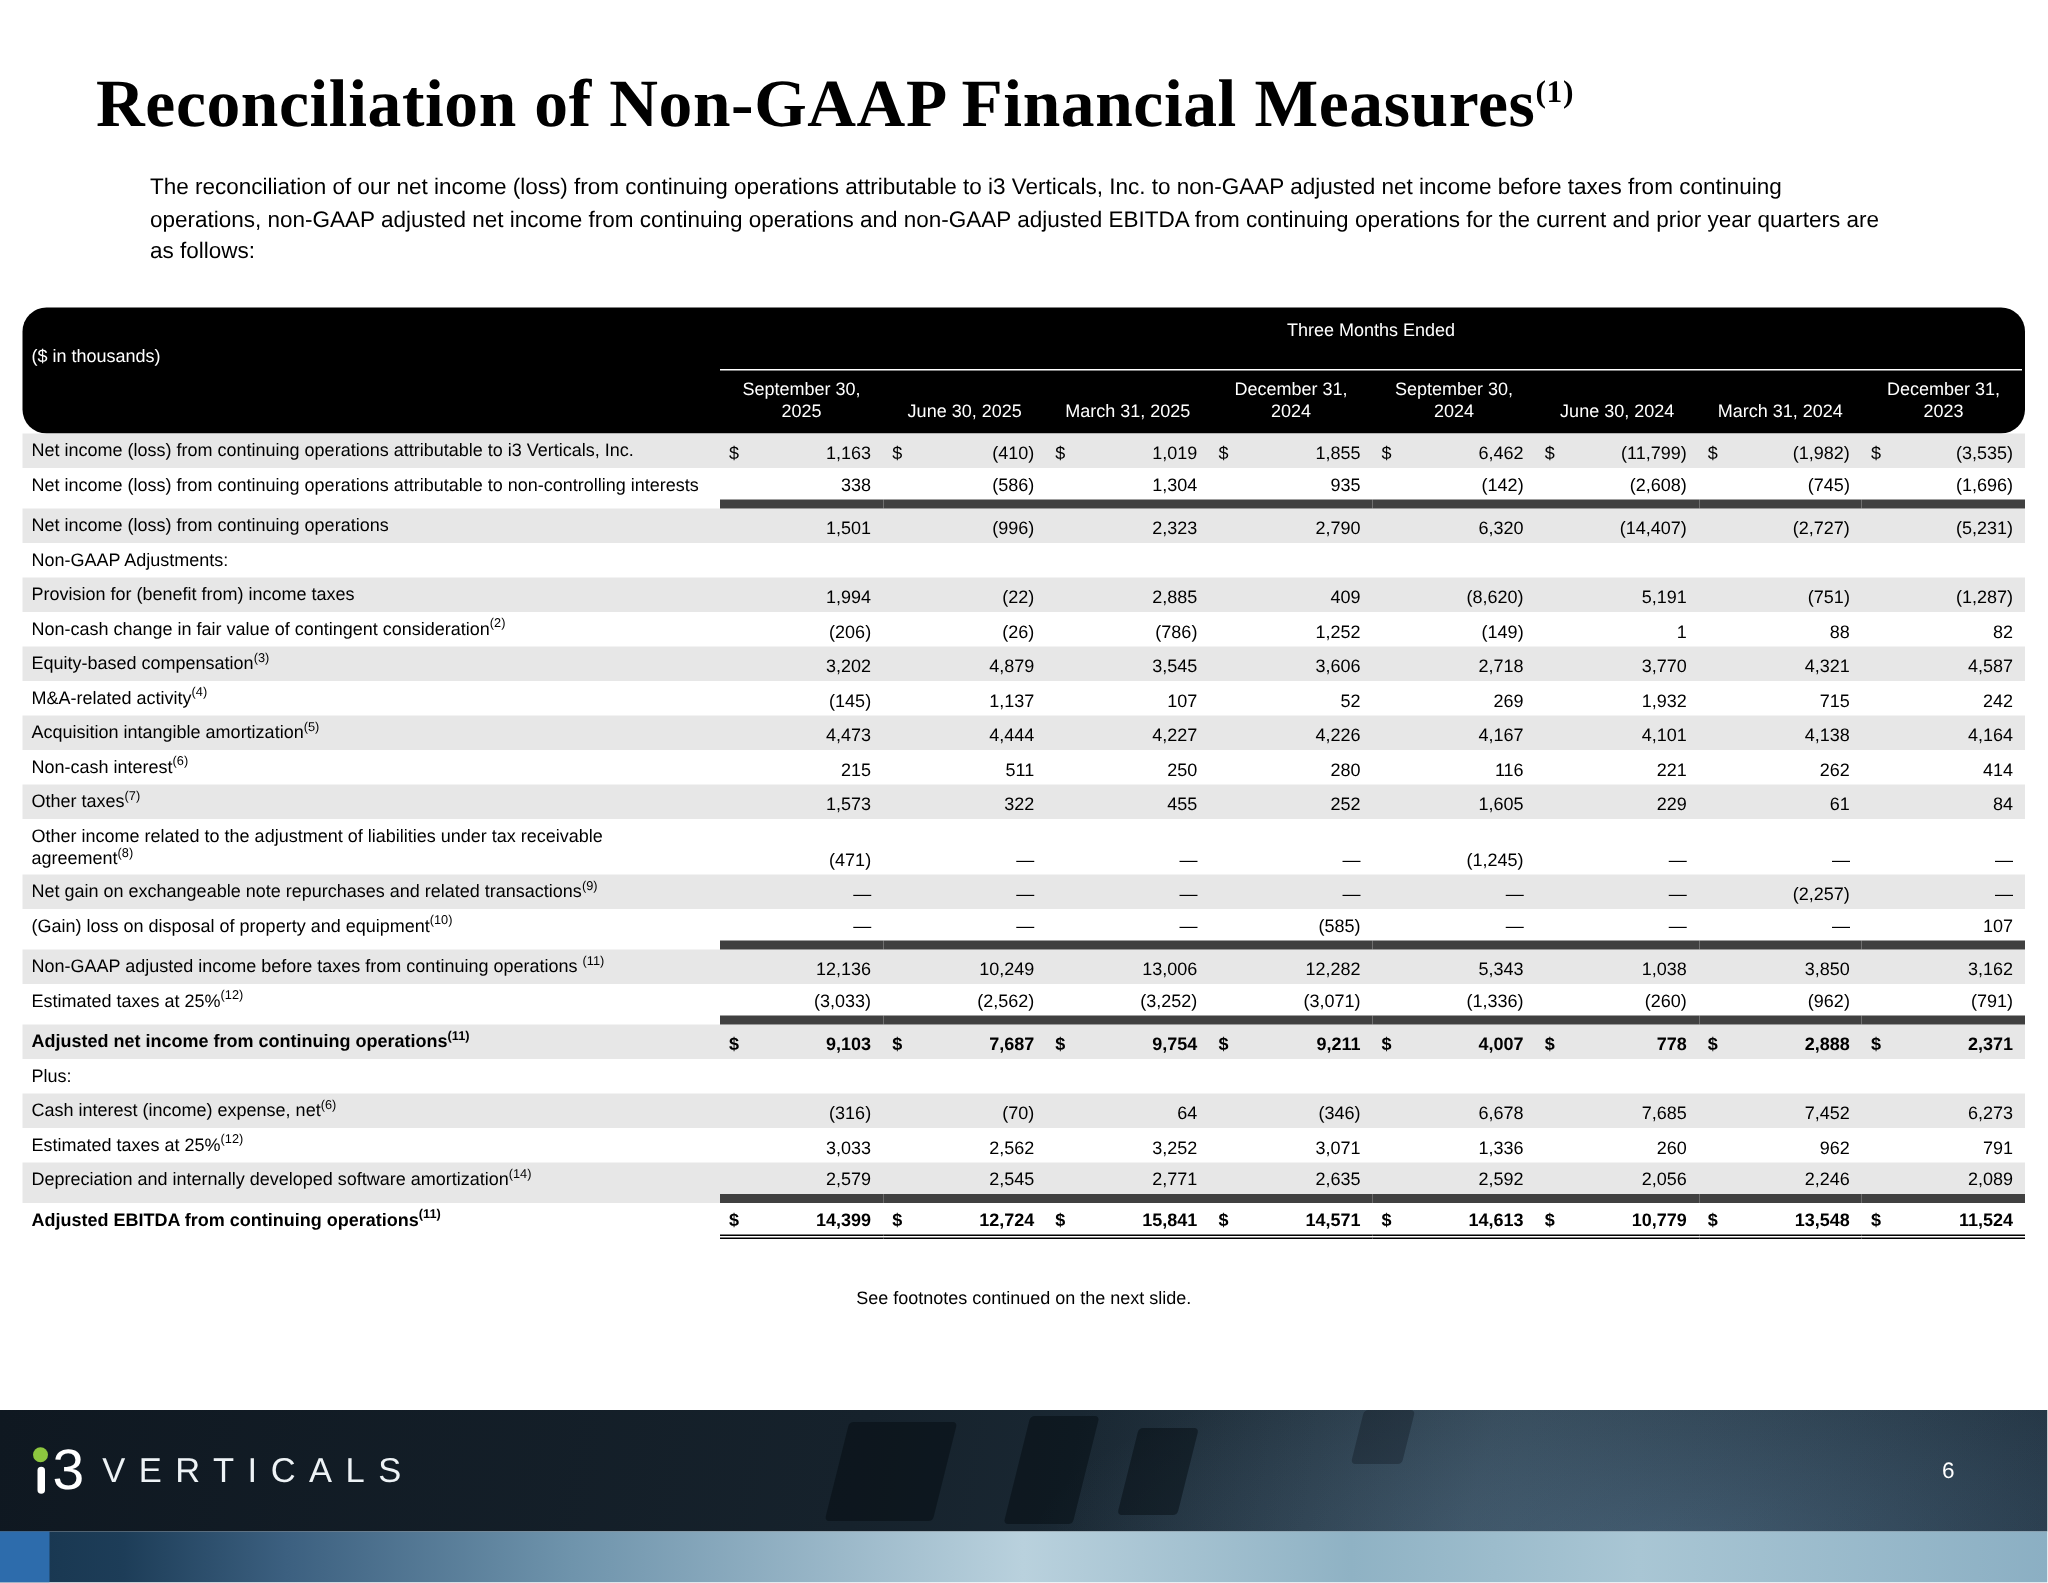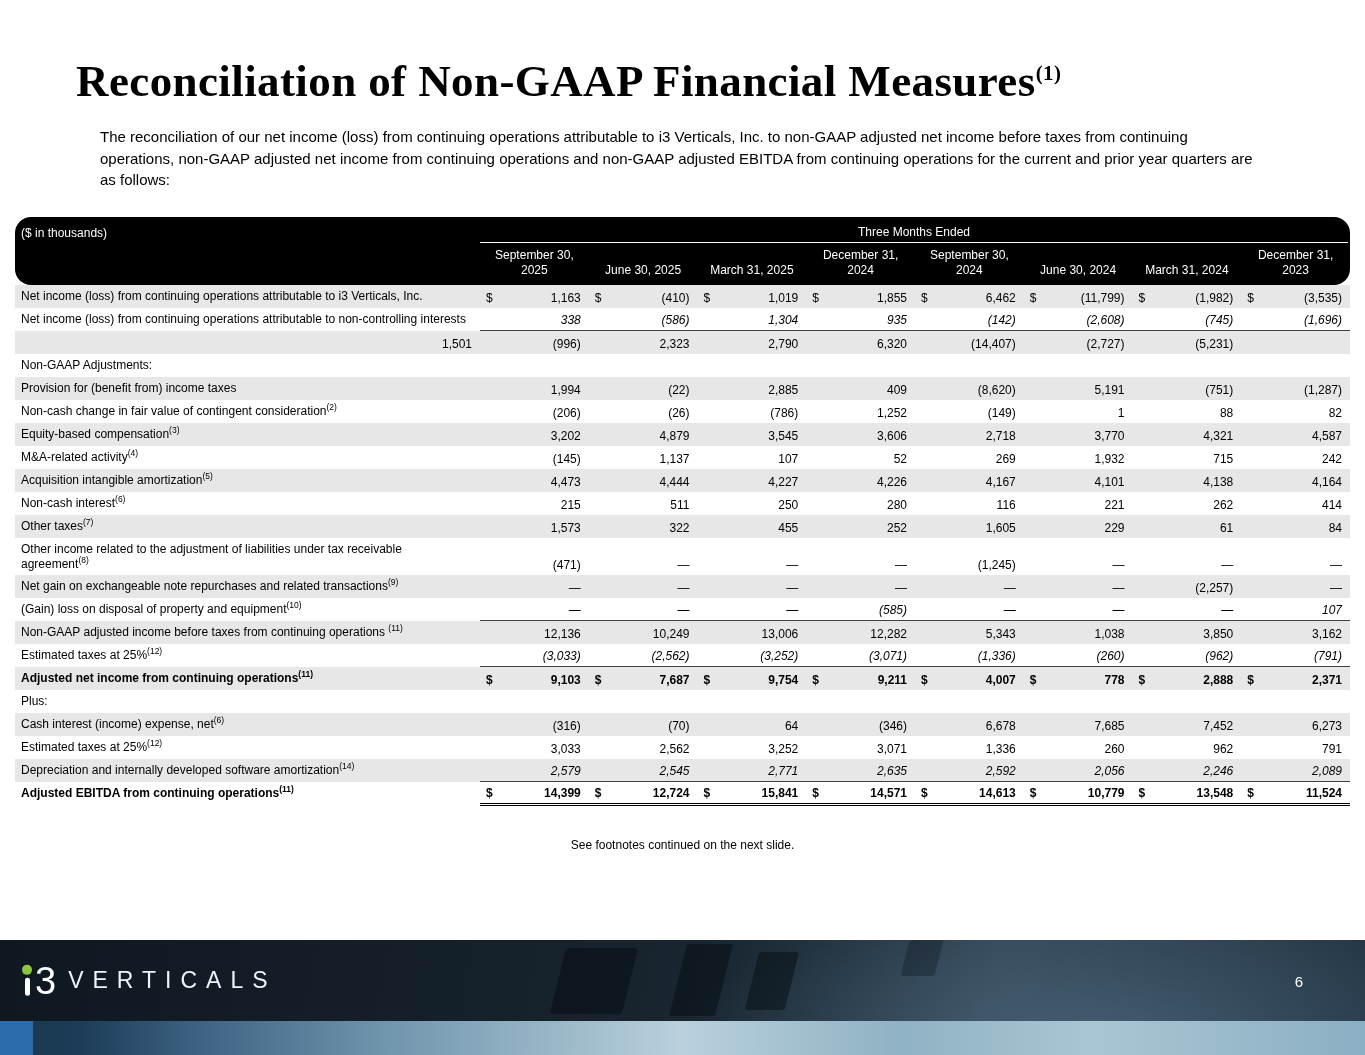--- a/index.html
+++ b/index.html
@@ -1,39 +1,39 @@
 <!DOCTYPE html>
 <html><head>
 <meta charset="utf-8">
 <style>
   html,body{margin:0;padding:0;}
   body{width:1365px;height:1055px;background:#fff;font-family:"Liberation Sans","DejaVu Sans",sans-serif;color:#000;}
   .slide{position:relative;width:1365px;height:1055px;overflow:hidden;}
 
-  .title{margin:16px;padding:40px 40px 0 60px;font-family:"Liberation Serif","DejaVu Serif",serif;font-size:45px;font-weight:700;line-height:1.12;letter-spacing:.4px;}
+  .title{margin:4px;padding:40px 40px 0 60px;font-family:"Liberation Serif","DejaVu Serif",serif;font-size:45px;font-weight:700;line-height:1.12;letter-spacing:.4px;}
   .title sup{font-size:21px;vertical-align:super;}
 
   .intro{margin:20px 112px 0 100px;font-size:15px;line-height:21.5px;}
 
   .fin-table{margin:26px 15px 0 15px;}
   .thead{background:#000;color:#fff;border-radius:16px;}
   .thead-top{display:grid;grid-template-columns:465px 1fr;align-items:end;padding-top:8px;}
   .units{padding-left:6px;padding-bottom:3px;font-size:12px;}
-  .group-h{text-align:center;font-size:12px;padding-bottom:3px;border-bottom:1px solid #fff;margin-right:2px;}
+  .group-h{text-align:center;font-size:12px;padding-bottom:19px;border-bottom:1px solid #fff;margin-right:2px;}
   .thead-cols{display:grid;grid-template-columns:465px repeat(8,1fr);align-items:end;padding:5px 0 7px;}
   .col-h{text-align:center;font-size:12px;line-height:15px;padding:0 8px;}
 
   .trow{display:grid;grid-template-columns:465px repeat(8,1fr);font-size:12px;min-height:23px;}
   .trow.shade{background:#e7e7e7;}
   .trow.bold{font-weight:700;}
   .tlabel{padding:4px 10px 3px 6px;line-height:15px;}
   .tlabel sup{font-size:8.5px;line-height:0;}
   .tcell{display:flex;align-items:flex-end;padding:4px 8px 3px 6px;}
   .num{margin-left:auto;}
-  .rule-bottom .tcell{border-bottom:1px solid #404040;font-style:italic;}
+  .rule-bottom .tcell{border-bottom:6px solid #404040;}
   .rule-double .tcell{border-bottom:3px double #000;}
 
   .footnote{margin:32px 0 0 0;text-align:center;font-size:12px;}
 
   .footer{position:absolute;left:0;bottom:0;width:1365px;}
   .footer-photo{position:relative;height:81px;
     background:
       linear-gradient(105deg, rgba(255,255,255,0) 52%, rgba(150,180,205,.16) 72%, rgba(110,145,170,.10) 100%),
       radial-gradient(620px 200px at 82% 115%, rgba(110,150,185,.30), rgba(110,150,185,0) 70%),
       linear-gradient(100deg,#0f1821 0%,#16222c 42%,#20323f 74%,#192835 100%);}
@@ -141,20 +141,21 @@
             <span class="num">(2,608)</span>
           </div>
           <div class="tcell">
             <span class="num">(745)</span>
           </div>
           <div class="tcell">
             <span class="num">(1,696)</span>
           </div>
         </div>
         <div class="trow shade">
+          <div class="tlabel">Net income (loss) from continuing operations</div>
           <div class="tcell">
             <span class="num">1,501</span>
           </div>
           <div class="tcell">
             <span class="num">(996)</span>
           </div>
           <div class="tcell">
             <span class="num">2,323</span>
           </div>
           <div class="tcell">

